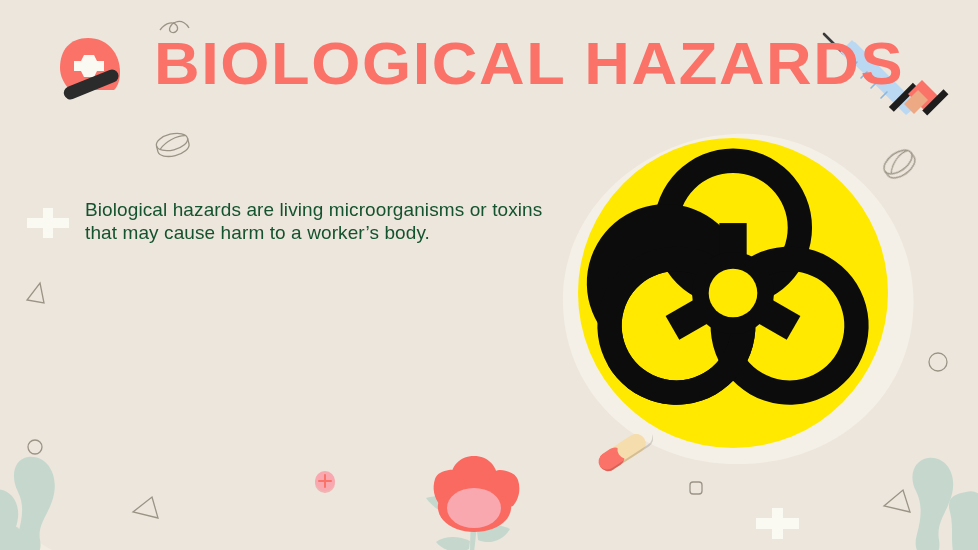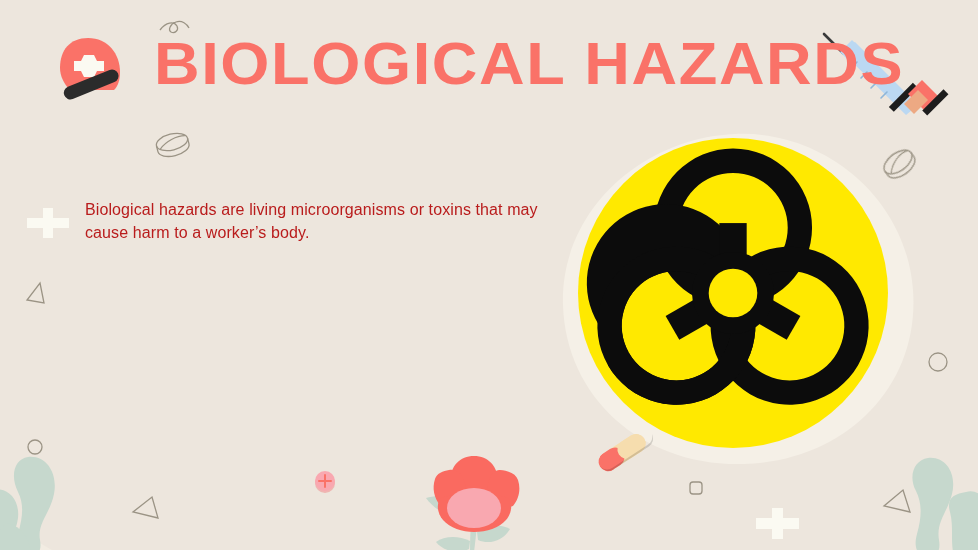--- a/index.html
+++ b/index.html
@@ -35,22 +35,22 @@
     transform-origin:left center;
     white-space:nowrap;
     -webkit-font-smoothing:antialiased;
   }
 
   
   #body-copy {
     position:absolute;
     left:85px; top:198px;
     width:470px;
-    color:#b91c1c;
-    font-size:16px;
+    color:#14532d;
+    font-size:19px;
     line-height:23.2px;
     letter-spacing:0.1px;
   }
   #body-copy p { margin:0; }
   #body-copy p.gap { margin-top:22px; }
 </style>
 </head>
 <body>
 
 <div id="slide">

